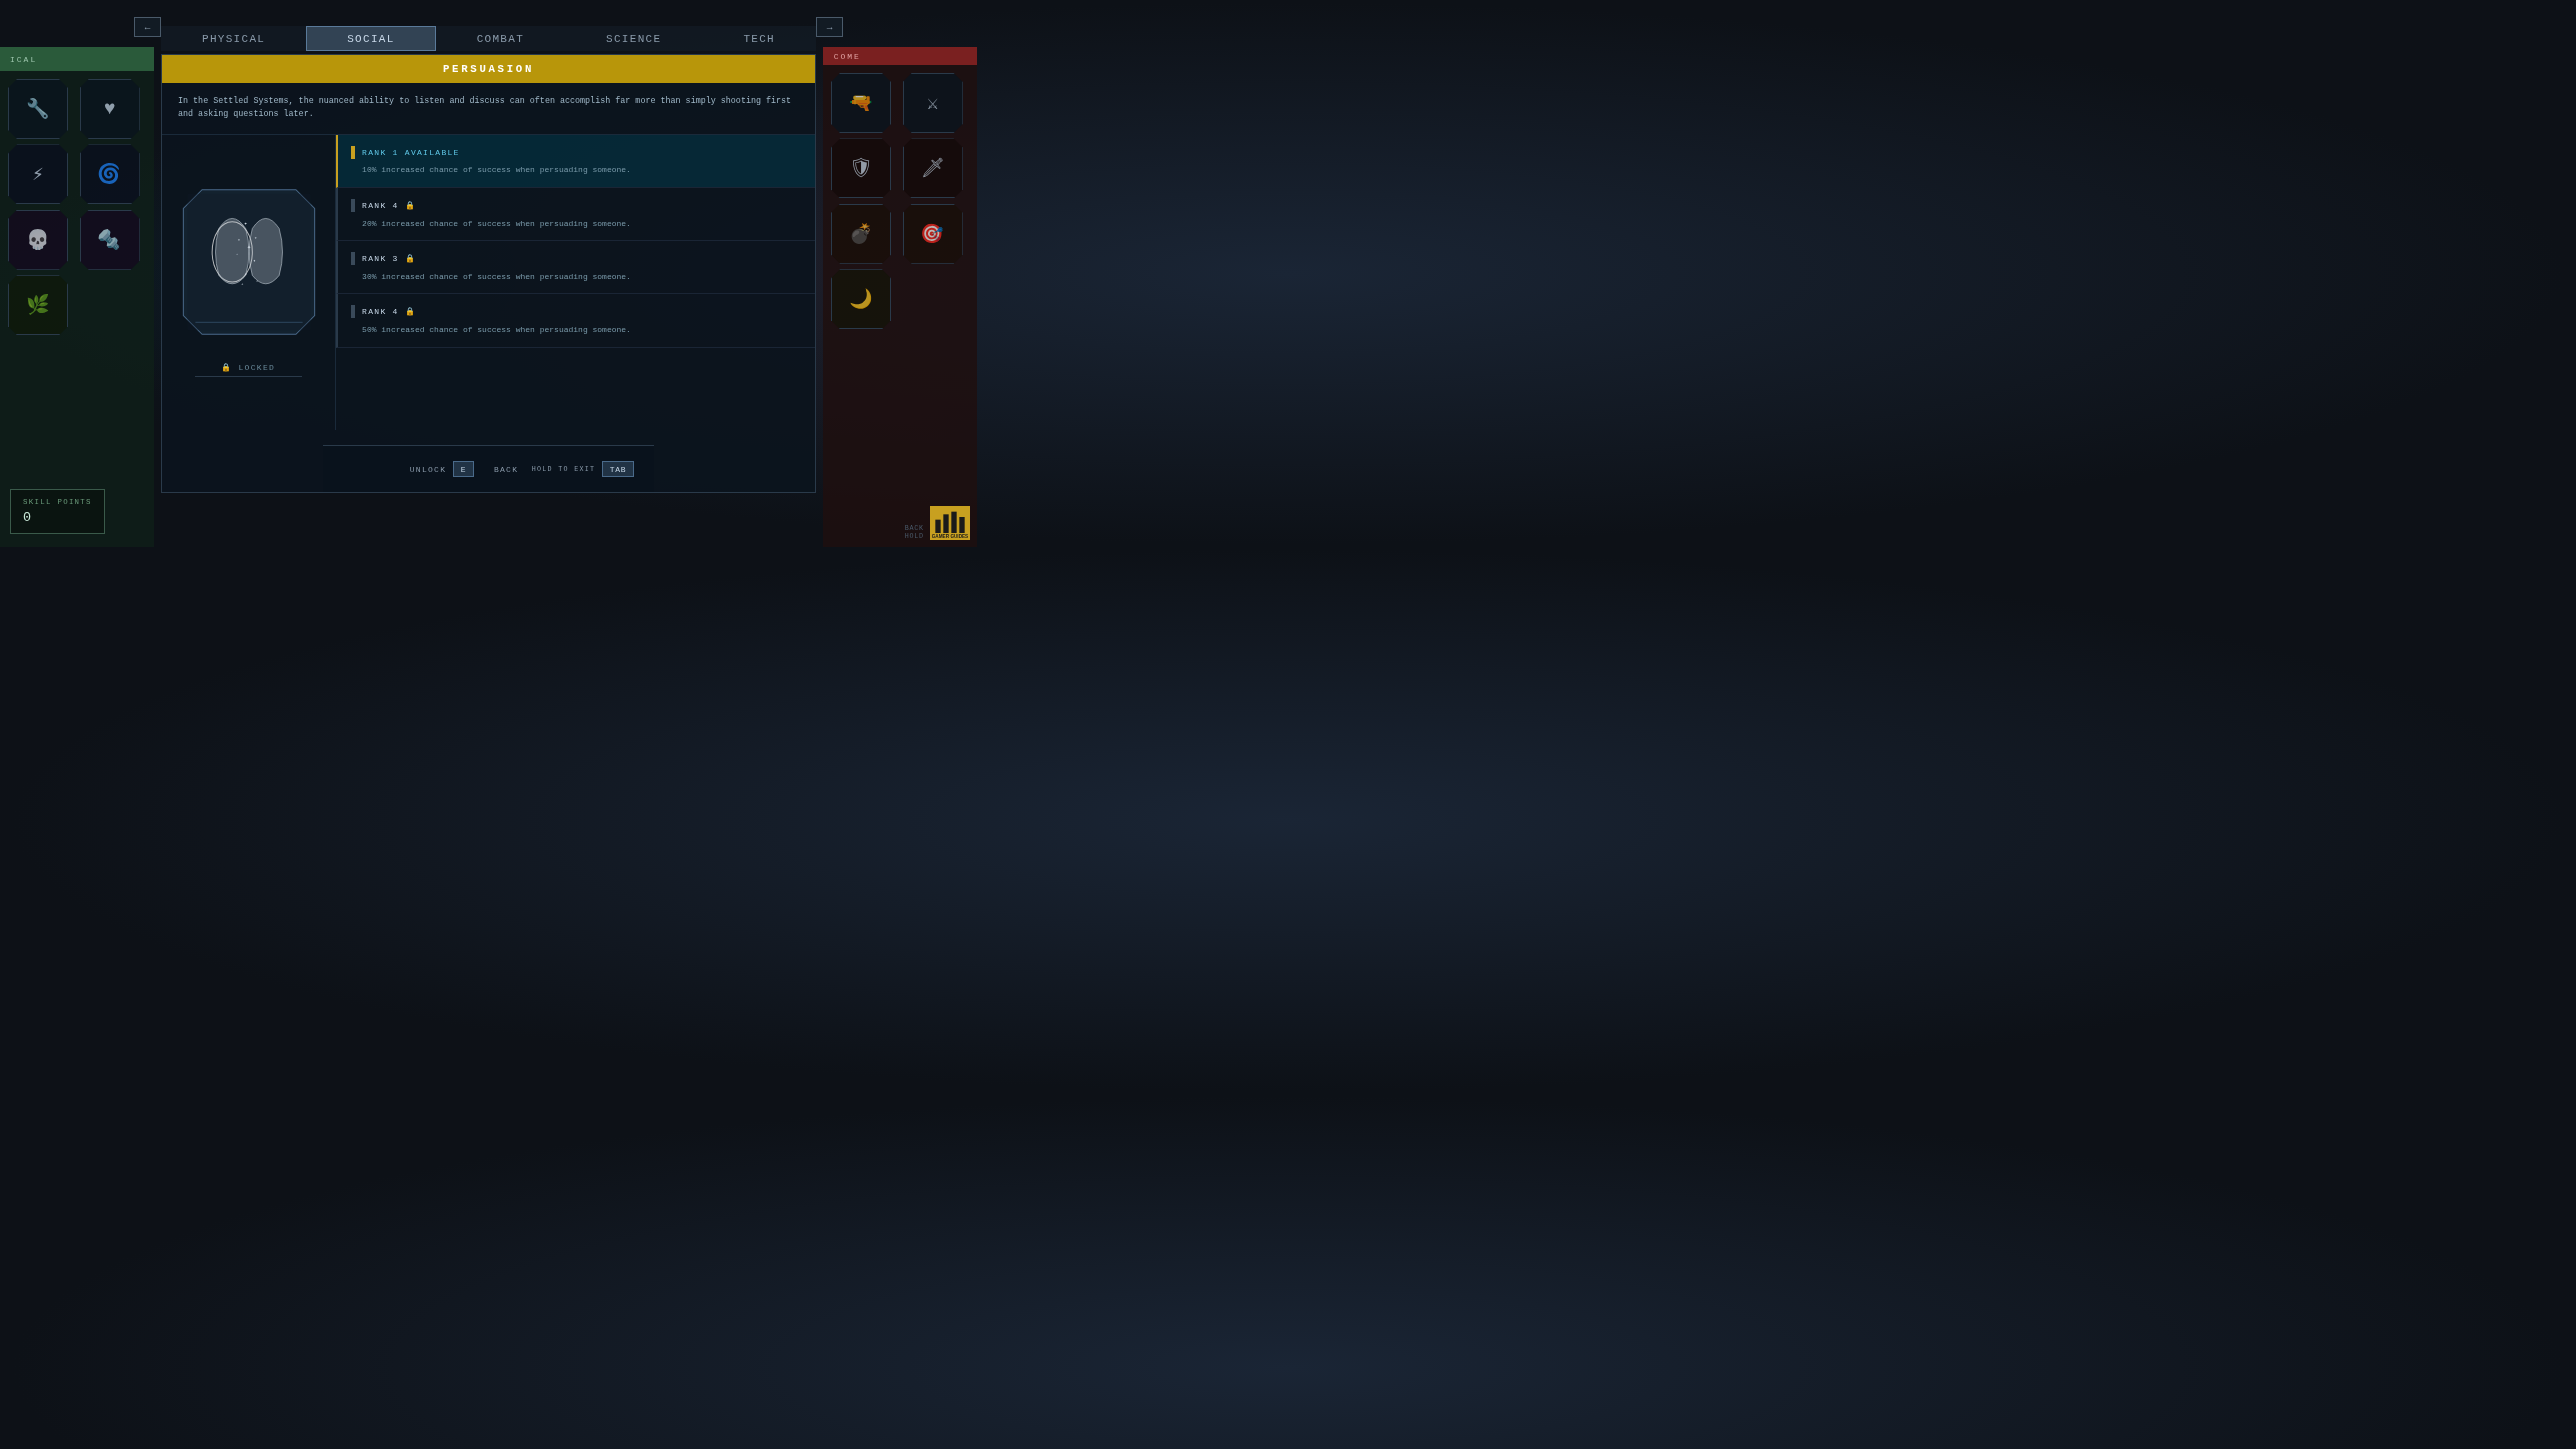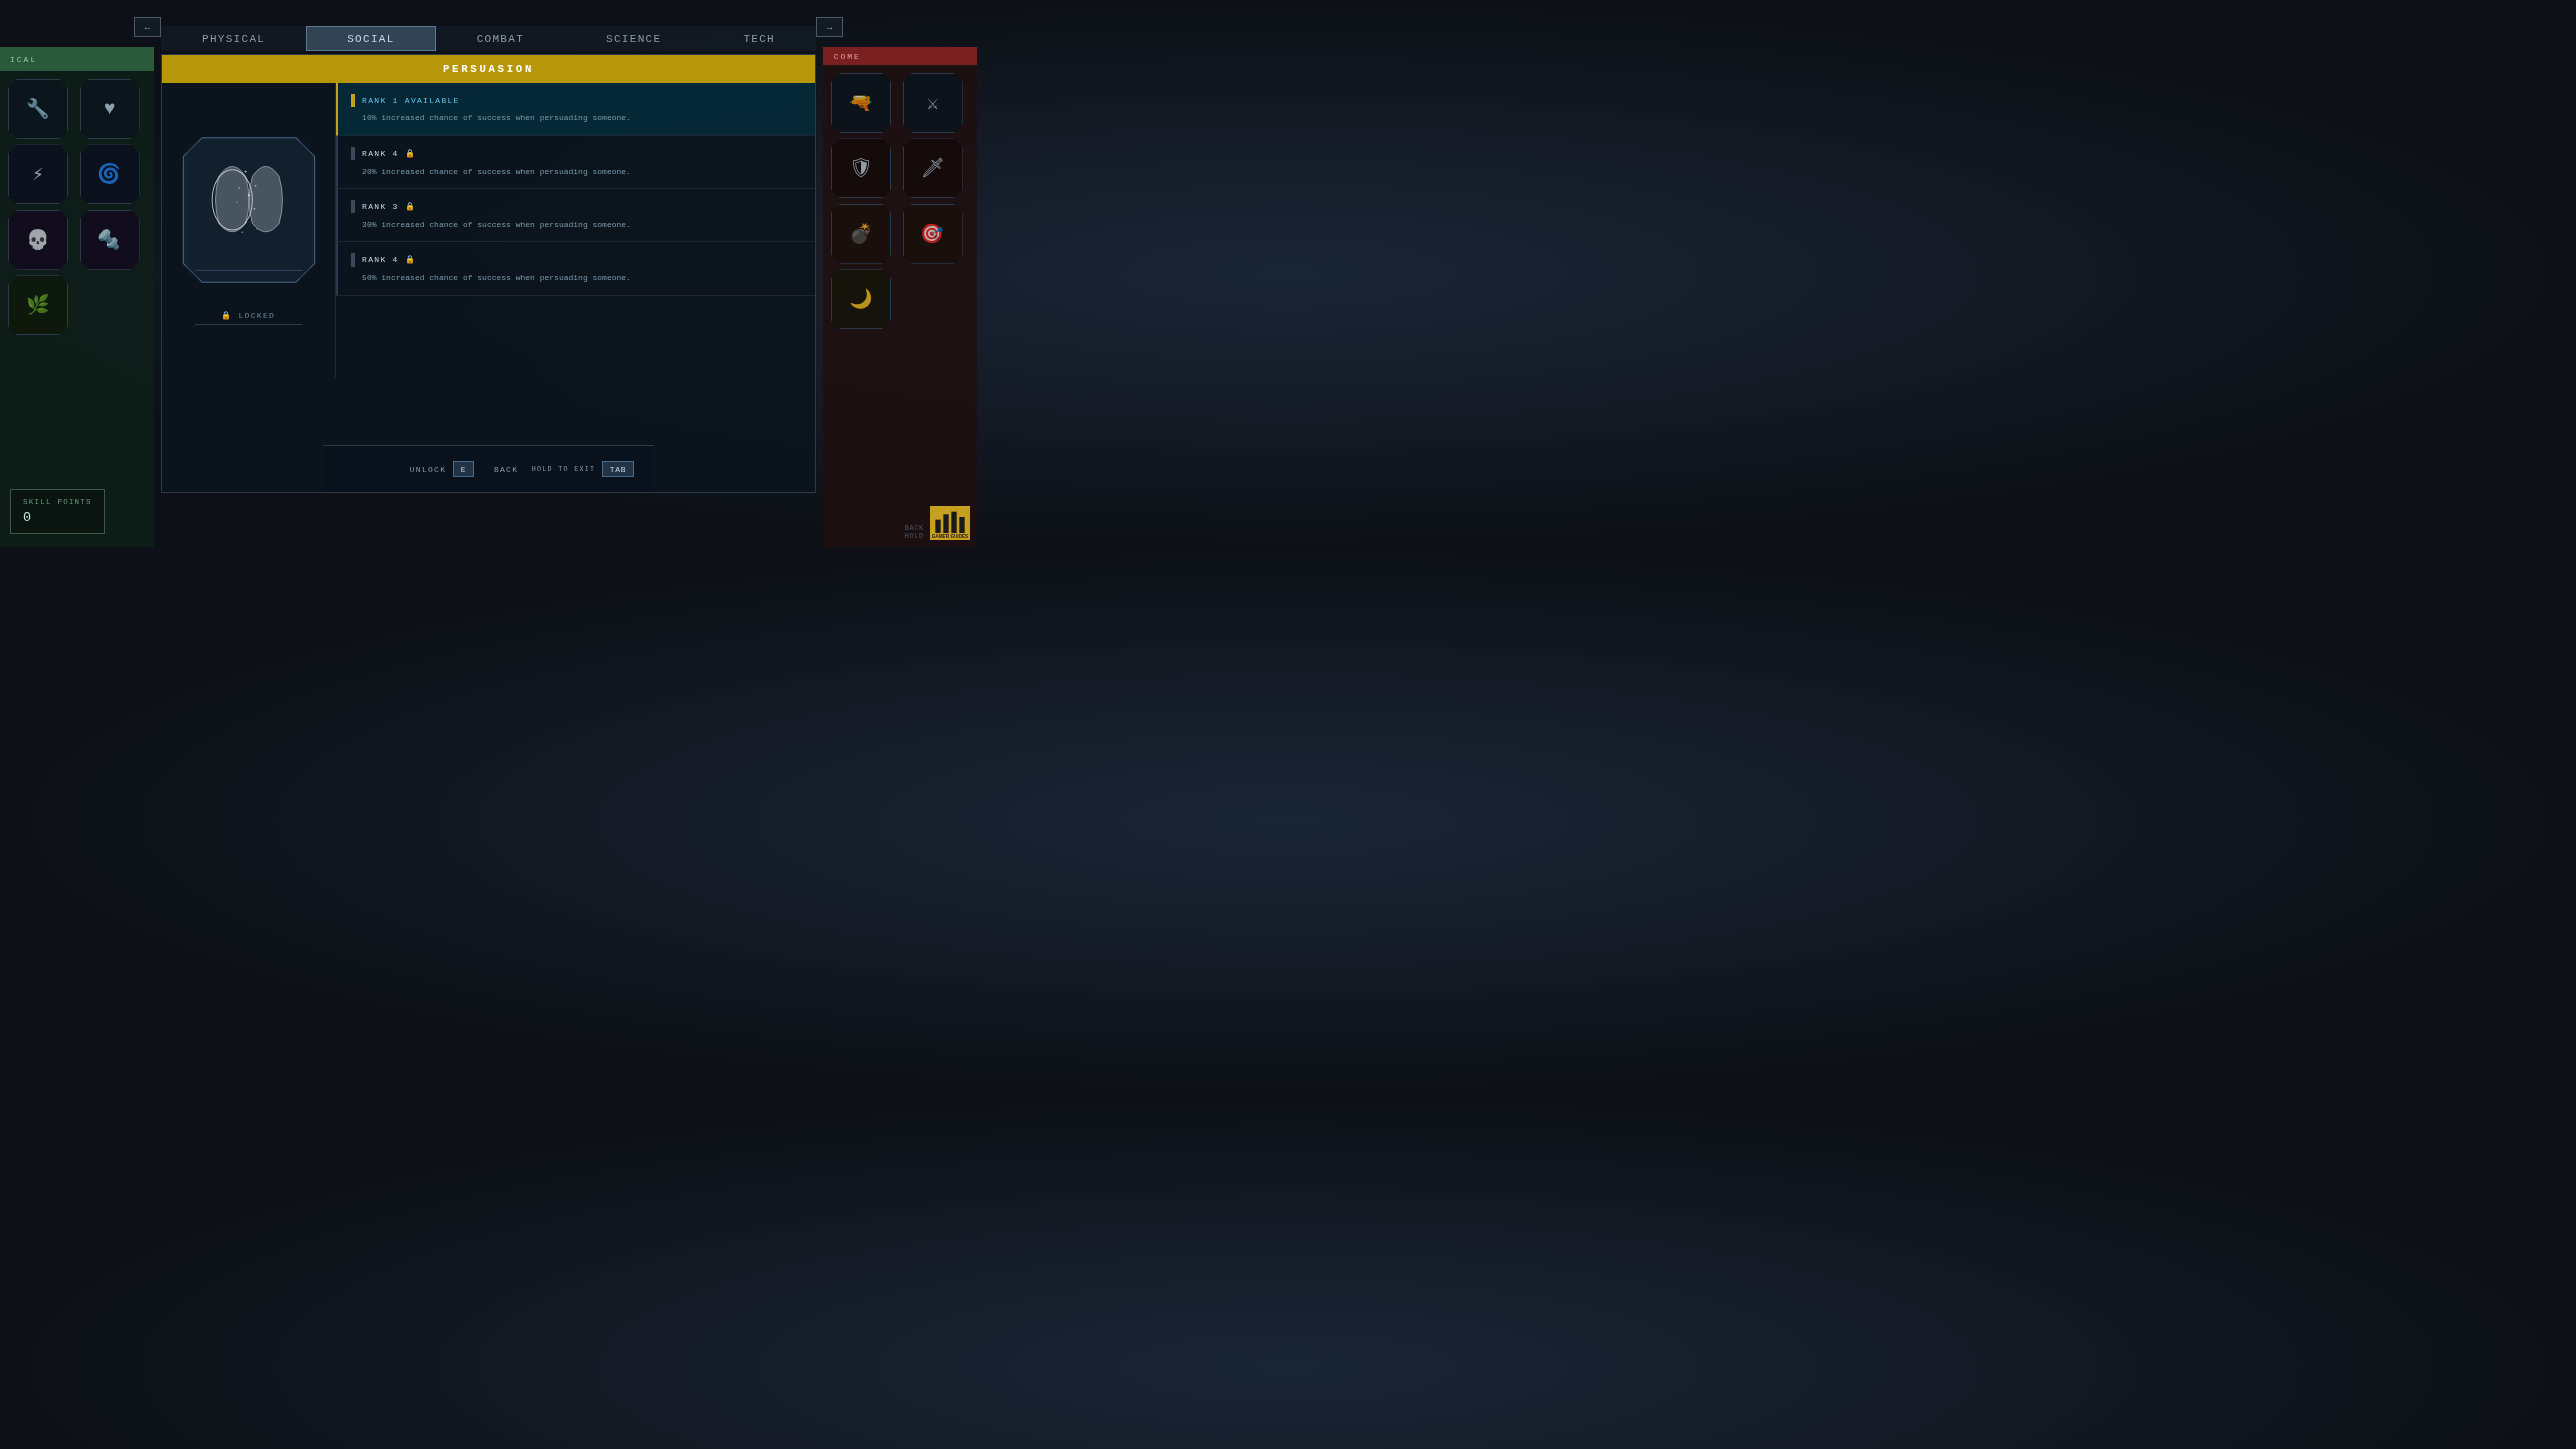--- a/index.html
+++ b/index.html
@@ -482,20 +482,23 @@
       </div>
     </div>
   </aside>
 
   <main class="main-panel">
 
     <div class="skill-header">
       <span>PERSUASION</span>
     </div>
 
+    <div class="skill-description">
+      <span>In the Settled Systems, the nuanced ability to listen and discuss can often accomplish far more than simply shooting first and asking questions later.</span>
+    </div>
 
     <div class="skill-content">
 
       <div class="skill-image-area">
 
         <div class="skill-badge">
           <svg class="badge-svg" viewBox="0 0 200 220" xmlns="http://www.w3.org/2000/svg">
 
             <defs>
               <clipPath id="badge-clip">

